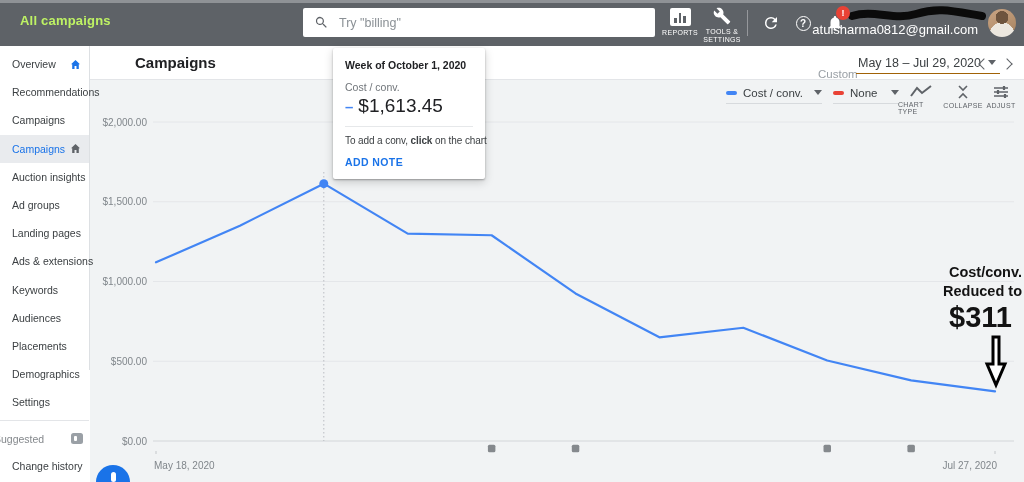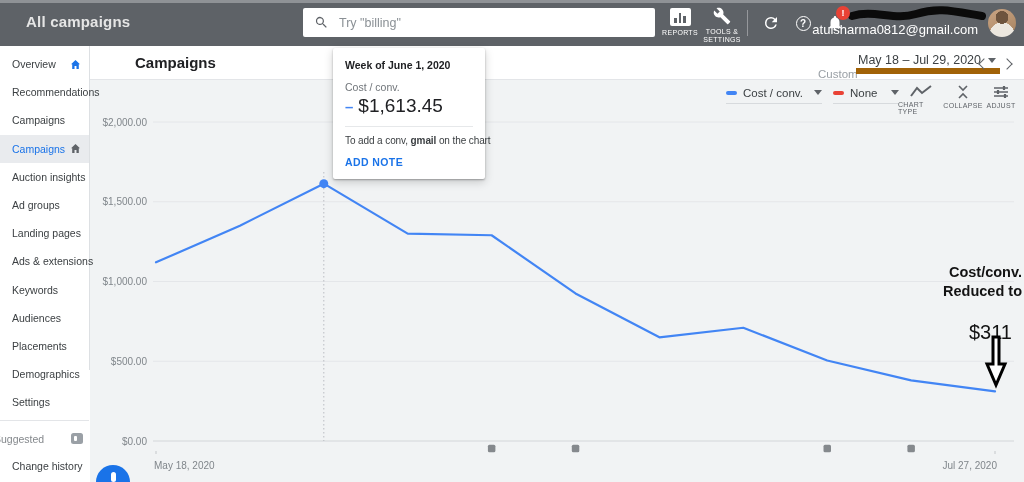--- a/index.html
+++ b/index.html
@@ -3,21 +3,21 @@
 <meta charset="utf-8">
 <style>
   * { margin:0; padding:0; box-sizing:border-box; }
   html,body { width:1024px; height:482px; overflow:hidden; background:#fff;
     font-family:"Liberation Sans","DejaVu Sans",sans-serif; }
   .stage { position:relative; width:1024px; height:482px; overflow:hidden; background:#fff; }
 
   
   .topbar { position:absolute; left:0; top:0; width:1024px; height:46px; background:#5e6267; z-index:5; }
   .topstrip { position:absolute; left:0; top:0; right:0; height:3px; background:#8f9296; }
-  .app-title { position:absolute; left:26px; top:13px; color:#e5e5e5; font-size:15px; font-weight:bold; letter-spacing:.2px; }
+  .app-title { position:absolute; left:20px; top:13px; color:#bef264; font-size:13px; font-weight:bold; letter-spacing:.2px; }
   .searchbox { position:absolute; left:303px; top:8px; width:352px; height:29px; background:#fff; border-radius:2px;
     display:flex; align-items:center; padding-left:11px; }
   .searchbox .ph { color:#8a9095; font-size:12.5px; margin-left:10px; }
   .tbtn { position:absolute; display:flex; flex-direction:column; align-items:center; cursor:pointer; }
   .tbtn .tlabel { color:#fff; font-size:7px; letter-spacing:.3px; margin-top:3px; text-align:center; line-height:8px; }
   .reports-box { width:21px; height:18px; background:#fff; border-radius:2px; display:flex; align-items:flex-end; justify-content:center; gap:2px; padding-bottom:3px; }
   .reports-box i { display:block; width:2.5px; background:#5e6267; }
   .vdiv { position:absolute; left:747px; top:10px; width:1px; height:26px; background:rgba(255,255,255,.35); }
   .iconbtn { position:absolute; width:22px; height:22px; display:flex; align-items:center; justify-content:center; cursor:pointer; }
   .help-ring { width:15px; height:15px; border:1.5px solid #fff; border-radius:50%; color:#fff; font-size:10px; font-weight:bold;
@@ -31,21 +31,21 @@
       radial-gradient(circle at 50% 30%, #6e543e 0 26%, rgba(0,0,0,0) 27%),
       radial-gradient(circle at 50% 92%, #ece7df 0 42%, rgba(0,0,0,0) 43%),
       linear-gradient(150deg,#cba584,#a5815e); cursor:pointer; }
 
   
   .subheader { position:absolute; left:90px; top:46px; width:934px; height:34px; background:#fff;
     border-bottom:1px solid #e3e5e8; z-index:2; }
   .page-title { position:absolute; left:45px; top:8px; font-size:15px; font-weight:600; color:#202124; }
   .date-mode { position:absolute; left:728px; top:22px; font-size:11.5px; color:#9aa0a6; }
   .date-ctl { position:absolute; left:766px; top:8px; height:20px; display:flex; align-items:center; gap:7px;
-    border-bottom:6px solid #a16207; padding:0 4px 2px 2px; cursor:pointer; }
+    border-bottom:1px solid #a16207; padding:0 4px 2px 2px; cursor:pointer; }
   .date-range { font-size:12.5px; color:#3c4043; }
   .caret { width:0; height:0; border-left:4px solid transparent; border-right:4px solid transparent; border-top:5px solid #5f6368; }
   .chev { position:absolute; top:14px; width:8px; height:8px; border-color:#5f6368; border-style:solid; border-width:0; cursor:pointer; }
   .chev-left  { left:890px; border-left-width:1.5px; border-bottom-width:1.5px; transform:rotate(45deg); }
   .chev-right { left:913px; border-right-width:1.5px; border-top-width:1.5px; transform:rotate(45deg); }
 
   
   .sidebar { position:absolute; left:0; top:46px; width:90px; height:324px; background:#fff;
     border-right:1px solid #dde0e3; z-index:2; padding-top:4px; }
   .nav-item { height:28.2px; display:flex; align-items:center; justify-content:space-between;
@@ -80,21 +80,21 @@
   .tt-dash { color:#4285f4; font-size:15px; font-weight:bold; margin-right:5px; }
   .tt-value { font-size:19px; color:#202124; }
   .tt-div { height:1px; background:#e6e8ea; margin:9px 0 8px 0; }
   .tt-hint { font-size:10px; color:#3c4043; letter-spacing:-.1px; white-space:nowrap; }
   .tt-hint b { font-weight:bold; }
   .tt-addnote { font-size:10.5px; font-weight:bold; color:#1a73e8; letter-spacing:.4px; margin:10px 0 0 0; cursor:pointer; }
 
   
   .annot { position:absolute; left:912px; top:263px; width:110px; text-align:right; z-index:4; color:#131313; }
   .annot .a1 { font-size:14.5px; font-weight:bold; line-height:19px; }
-  .annot .aval { font-size:20px; font-weight:normal; margin-top:20px; padding-right:10px; }
+  .annot .aval { font-size:29px; font-weight:bold; margin-top:0; padding-right:10px; }
   .annot-arrow { position:absolute; left:984px; top:335px; z-index:4; }
 
   .fab { position:absolute; left:96px; top:465px; width:34px; height:34px; border-radius:50%;
     background:#1a73e8; z-index:6; cursor:pointer; }
   .fab::after { content:""; position:absolute; left:15px; top:7px; width:5px; height:10px; background:#fff; border-radius:2.5px; }
 </style>
 </head>
 <body>
 
 <div class="stage">
@@ -285,25 +285,25 @@
   <div class="annot">
     <div class="a1">Cost/conv.</div>
     <div class="a1">Reduced to</div>
     <div class="aval">$311</div>
   </div>
   <svg class="annot-arrow" width="24" height="54" viewBox="0 0 24 54">
     <path d="M9 2 H15 V29 H21 L12 50 L3 29 H9 Z" fill="#fff" stroke="#000" stroke-width="3"></path>
   </svg>
 
   <div class="tooltip">
-    <div class="tt-title">Week of June 1, 2020</div>
+    <div class="tt-title">Week of October 1, 2020</div>
     <div class="tt-metric">Cost / conv.</div>
     <div class="tt-valrow">
       <span class="tt-dash">–</span>
       <span class="tt-value">$1,613.45</span>
     </div>
     <div class="tt-div"></div>
-    <div class="tt-hint"><span>To add a conv, </span><b>gmail</b><span> on the chart</span></div>
+    <div class="tt-hint"><span>To add a conv, </span><b>click</b><span> on the chart</span></div>
     <div class="tt-addnote">ADD NOTE</div>
   </div>
 
   <div class="fab" style="background: rgb(26, 115, 232);"></div>
 </div>
 
 </body></html>

